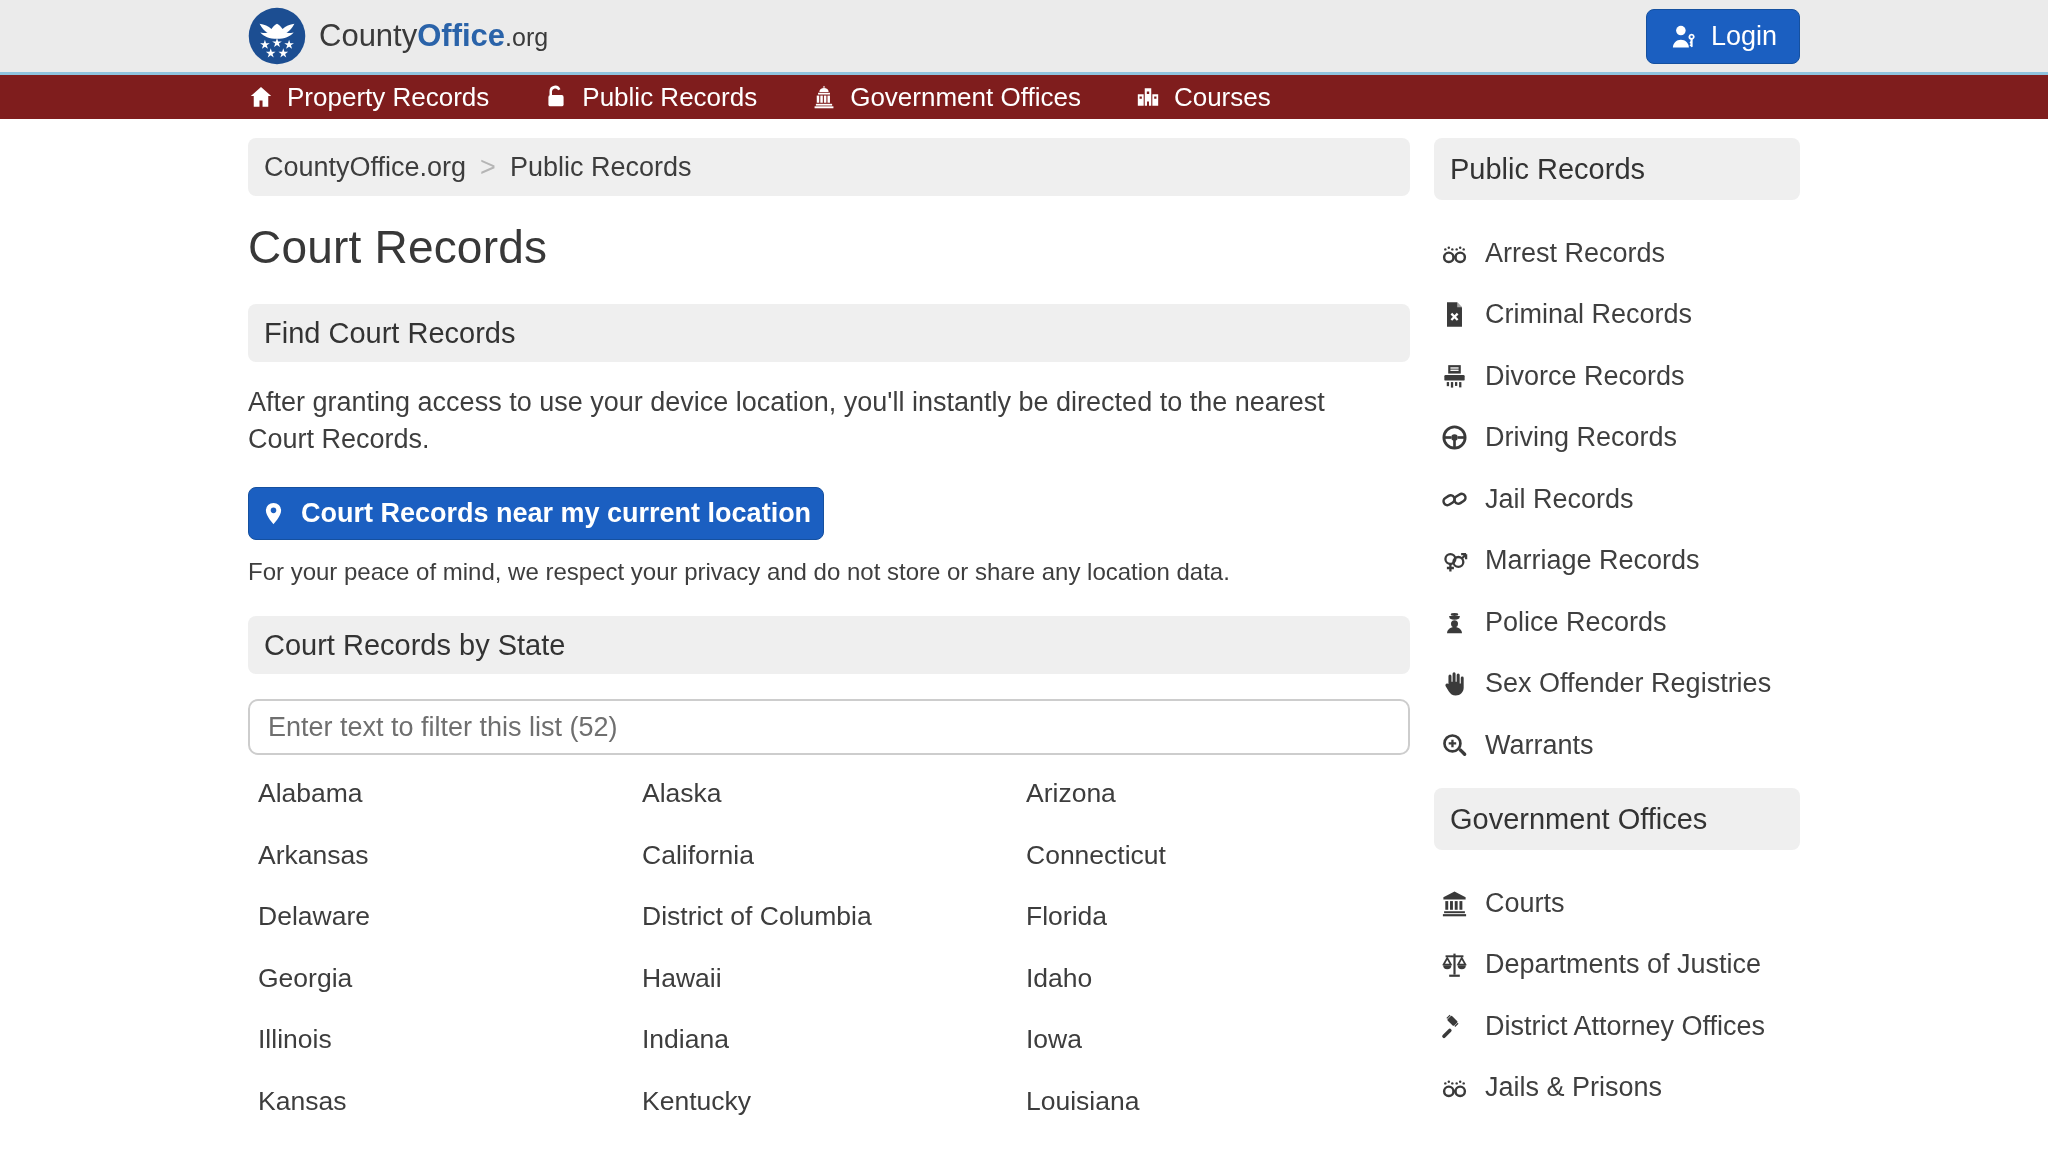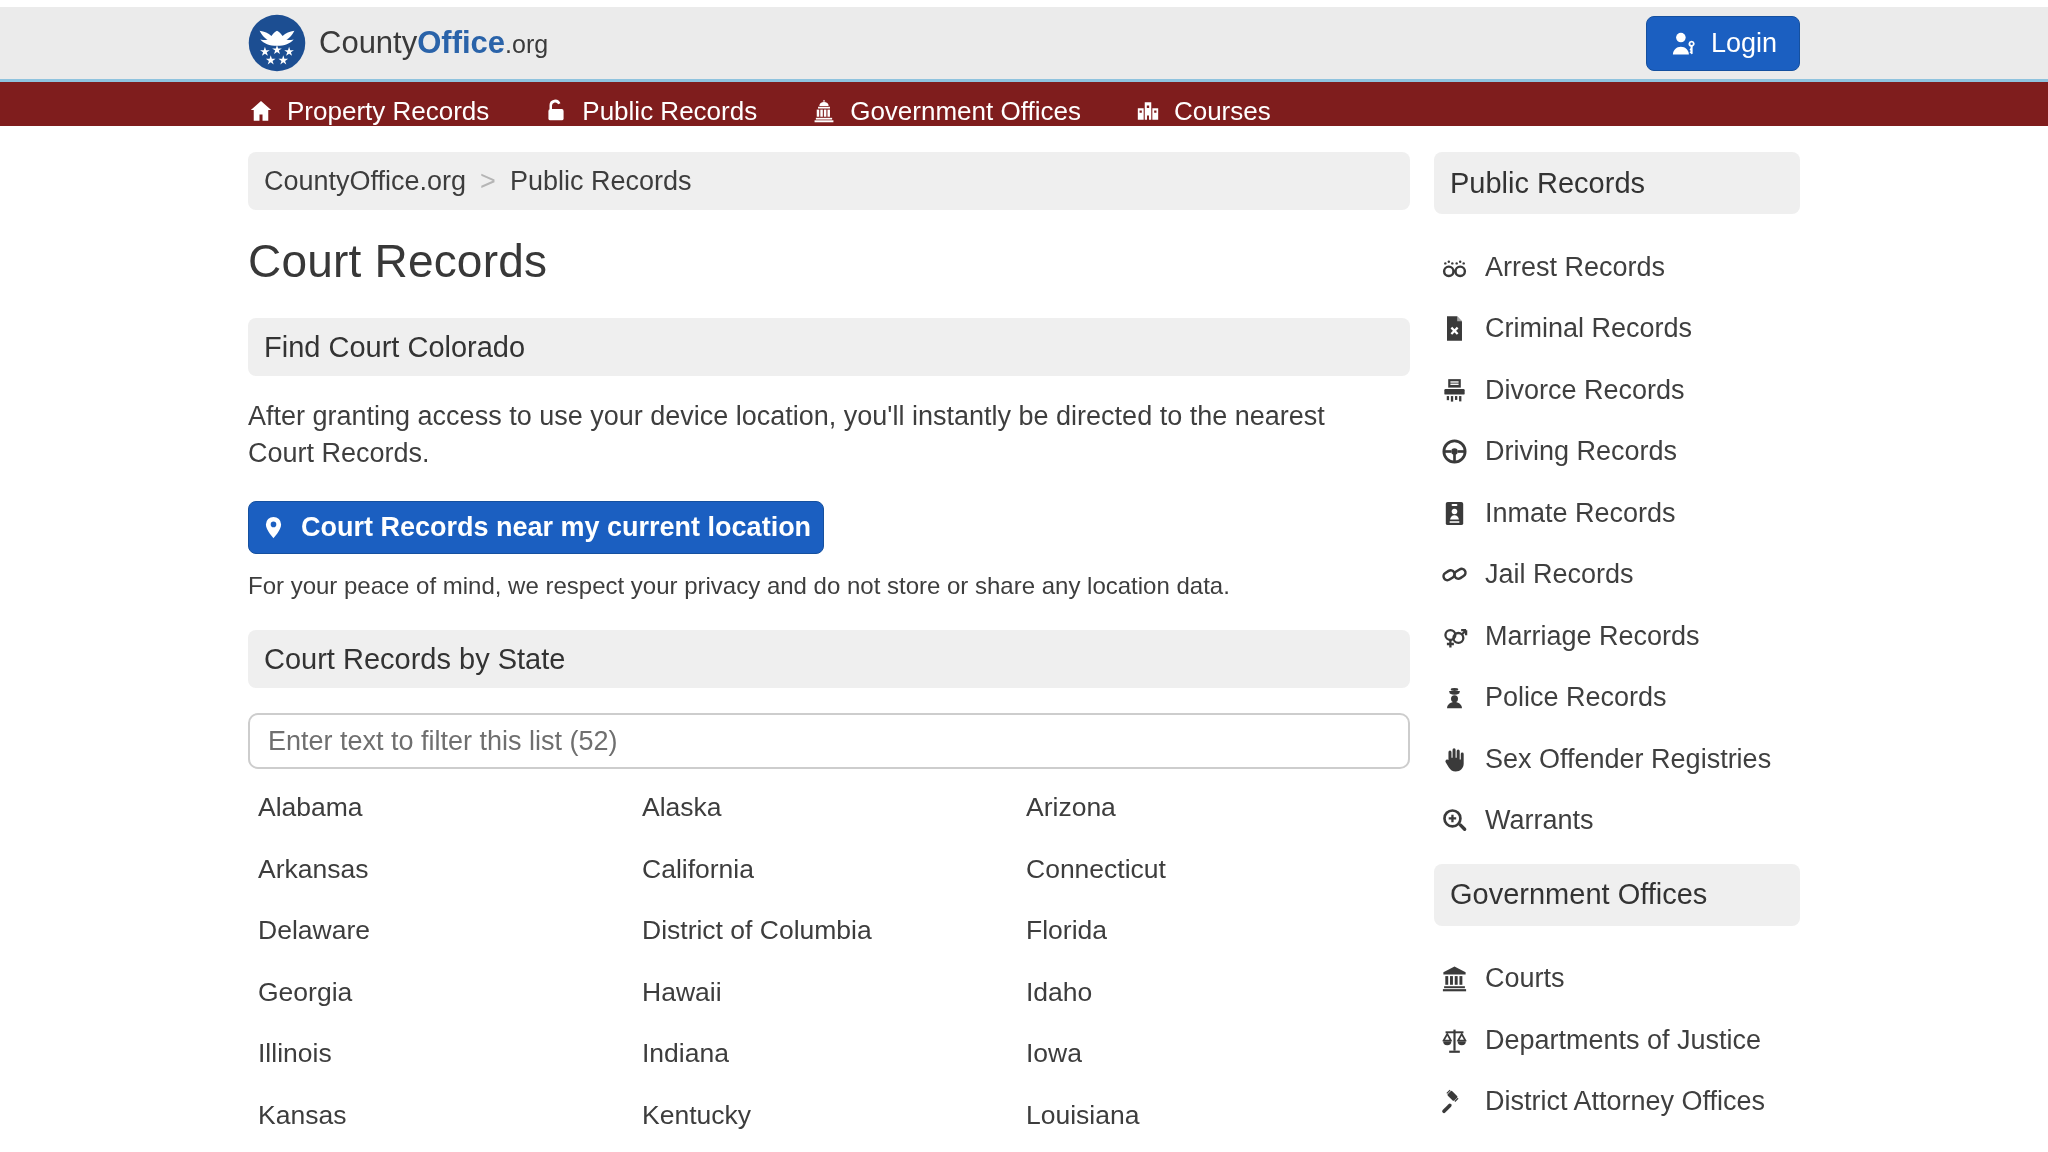--- a/index.html
+++ b/index.html
@@ -1,21 +1,21 @@
 <!DOCTYPE html>
 <html><head>
 <meta charset="utf-8">
 <style>
   html,body{margin:0;padding:0}
   body{
     width:2048px;height:1152px;overflow:hidden;background:#fff;
     font-family:"Liberation Sans",sans-serif;color:#3d3d3d;
     -webkit-font-smoothing:antialiased;
   }
-  .container{width:1552px;margin:7px auto}
+  .container{width:1552px;margin:0 auto}
 
   
   .top-header{height:72px;background:#ebebeb}
   .header-inner{display:flex;align-items:center;justify-content:space-between;height:100%}
   .logo{display:flex;align-items:center;gap:13px;cursor:pointer;text-decoration:none}
   .logo-mark{width:58px;height:58px;display:block}
   .logo-mark svg{width:100%;height:100%;display:block}
   .brand{font-size:31px;color:#3a3a3a;white-space:nowrap}
   .brand .b-office{color:#2a63a9;font-weight:bold}
   .brand .b-tld{font-size:25px;color:#3a3a3a}
@@ -152,21 +152,21 @@
 <div class="container layout">
   <main class="content">
     <div class="breadcrumb gray-box">
       <span class="crumb-home">CountyOffice.org</span>
       <span class="sep">&gt;</span>
       <span class="crumb-current">Public Records</span>
     </div>
 
     <h1 class="page-title">Court Records</h1>
 
-    <div class="section-head gray-box">Find Court Colorado</div>
+    <div class="section-head gray-box">Find Court Records</div>
     <p class="desc">After granting access to use your device location, you'll instantly be directed to the nearest Court Records.</p>
 
     <button class="cta">
       <span class="icon">
           <svg xmlns="http://www.w3.org/2000/svg" viewBox="0 0 24 24" fill="currentColor">
             <path fill-rule="evenodd" d="M12 1.8a7.3 7.3 0 0 0-7.3 7.3c0 5.4 7.3 13.1 7.3 13.1s7.3-7.7 7.3-13.1A7.3 7.3 0 0 0 12 1.8zm0 9.9a2.7 2.7 0 1 1 0-5.4 2.7 2.7 0 0 1 0 5.4z"></path>
           </svg>
         </span>
       <span>Court Records near my current location</span>
     </button>
@@ -253,34 +253,20 @@
               <rect x="3" y="10.9" width="6.3" height="2.2"></rect>
               <rect x="14.7" y="10.9" width="6.3" height="2.2"></rect>
               <rect x="10.9" y="14" width="2.2" height="6.6"></rect>
             </svg>
           </span>
           <span>Driving Records</span>
         </li>
         <li class="side-item">
           <span class="icon">
             <svg xmlns="http://www.w3.org/2000/svg" viewBox="0 0 24 24" fill="currentColor">
-              <rect x="4.8" y="2.4" width="14.4" height="19.2" rx="1.6"></rect>
-              <g fill="#fff">
-                <rect x="9.6" y="4.2" width="4.8" height="1.5" rx=".75"></rect>
-                <circle cx="12" cy="10.4" r="2.3"></circle>
-                <path d="M8.4 17c0-2 1.6-3.6 3.6-3.6s3.6 1.6 3.6 3.6z"></path>
-                <rect x="8" y="18.4" width="8" height="1.3"></rect>
-              </g>
-            </svg>
-          </span>
-          <span>Inmate Records</span>
-        </li>
-        <li class="side-item">
-          <span class="icon">
-            <svg xmlns="http://www.w3.org/2000/svg" viewBox="0 0 24 24" fill="currentColor">
               <g fill="none" stroke="currentColor" stroke-width="2.1">
                 <rect x="2.7" y="9.4" width="9.6" height="6.4" rx="3.2" transform="rotate(-32 7.5 12.6)"></rect>
                 <rect x="11.7" y="8.2" width="9.6" height="6.4" rx="3.2" transform="rotate(-32 16.5 11.4)"></rect>
               </g>
             </svg>
           </span>
           <span>Jail Records</span>
         </li>
         <li class="side-item">
           <span class="icon">

